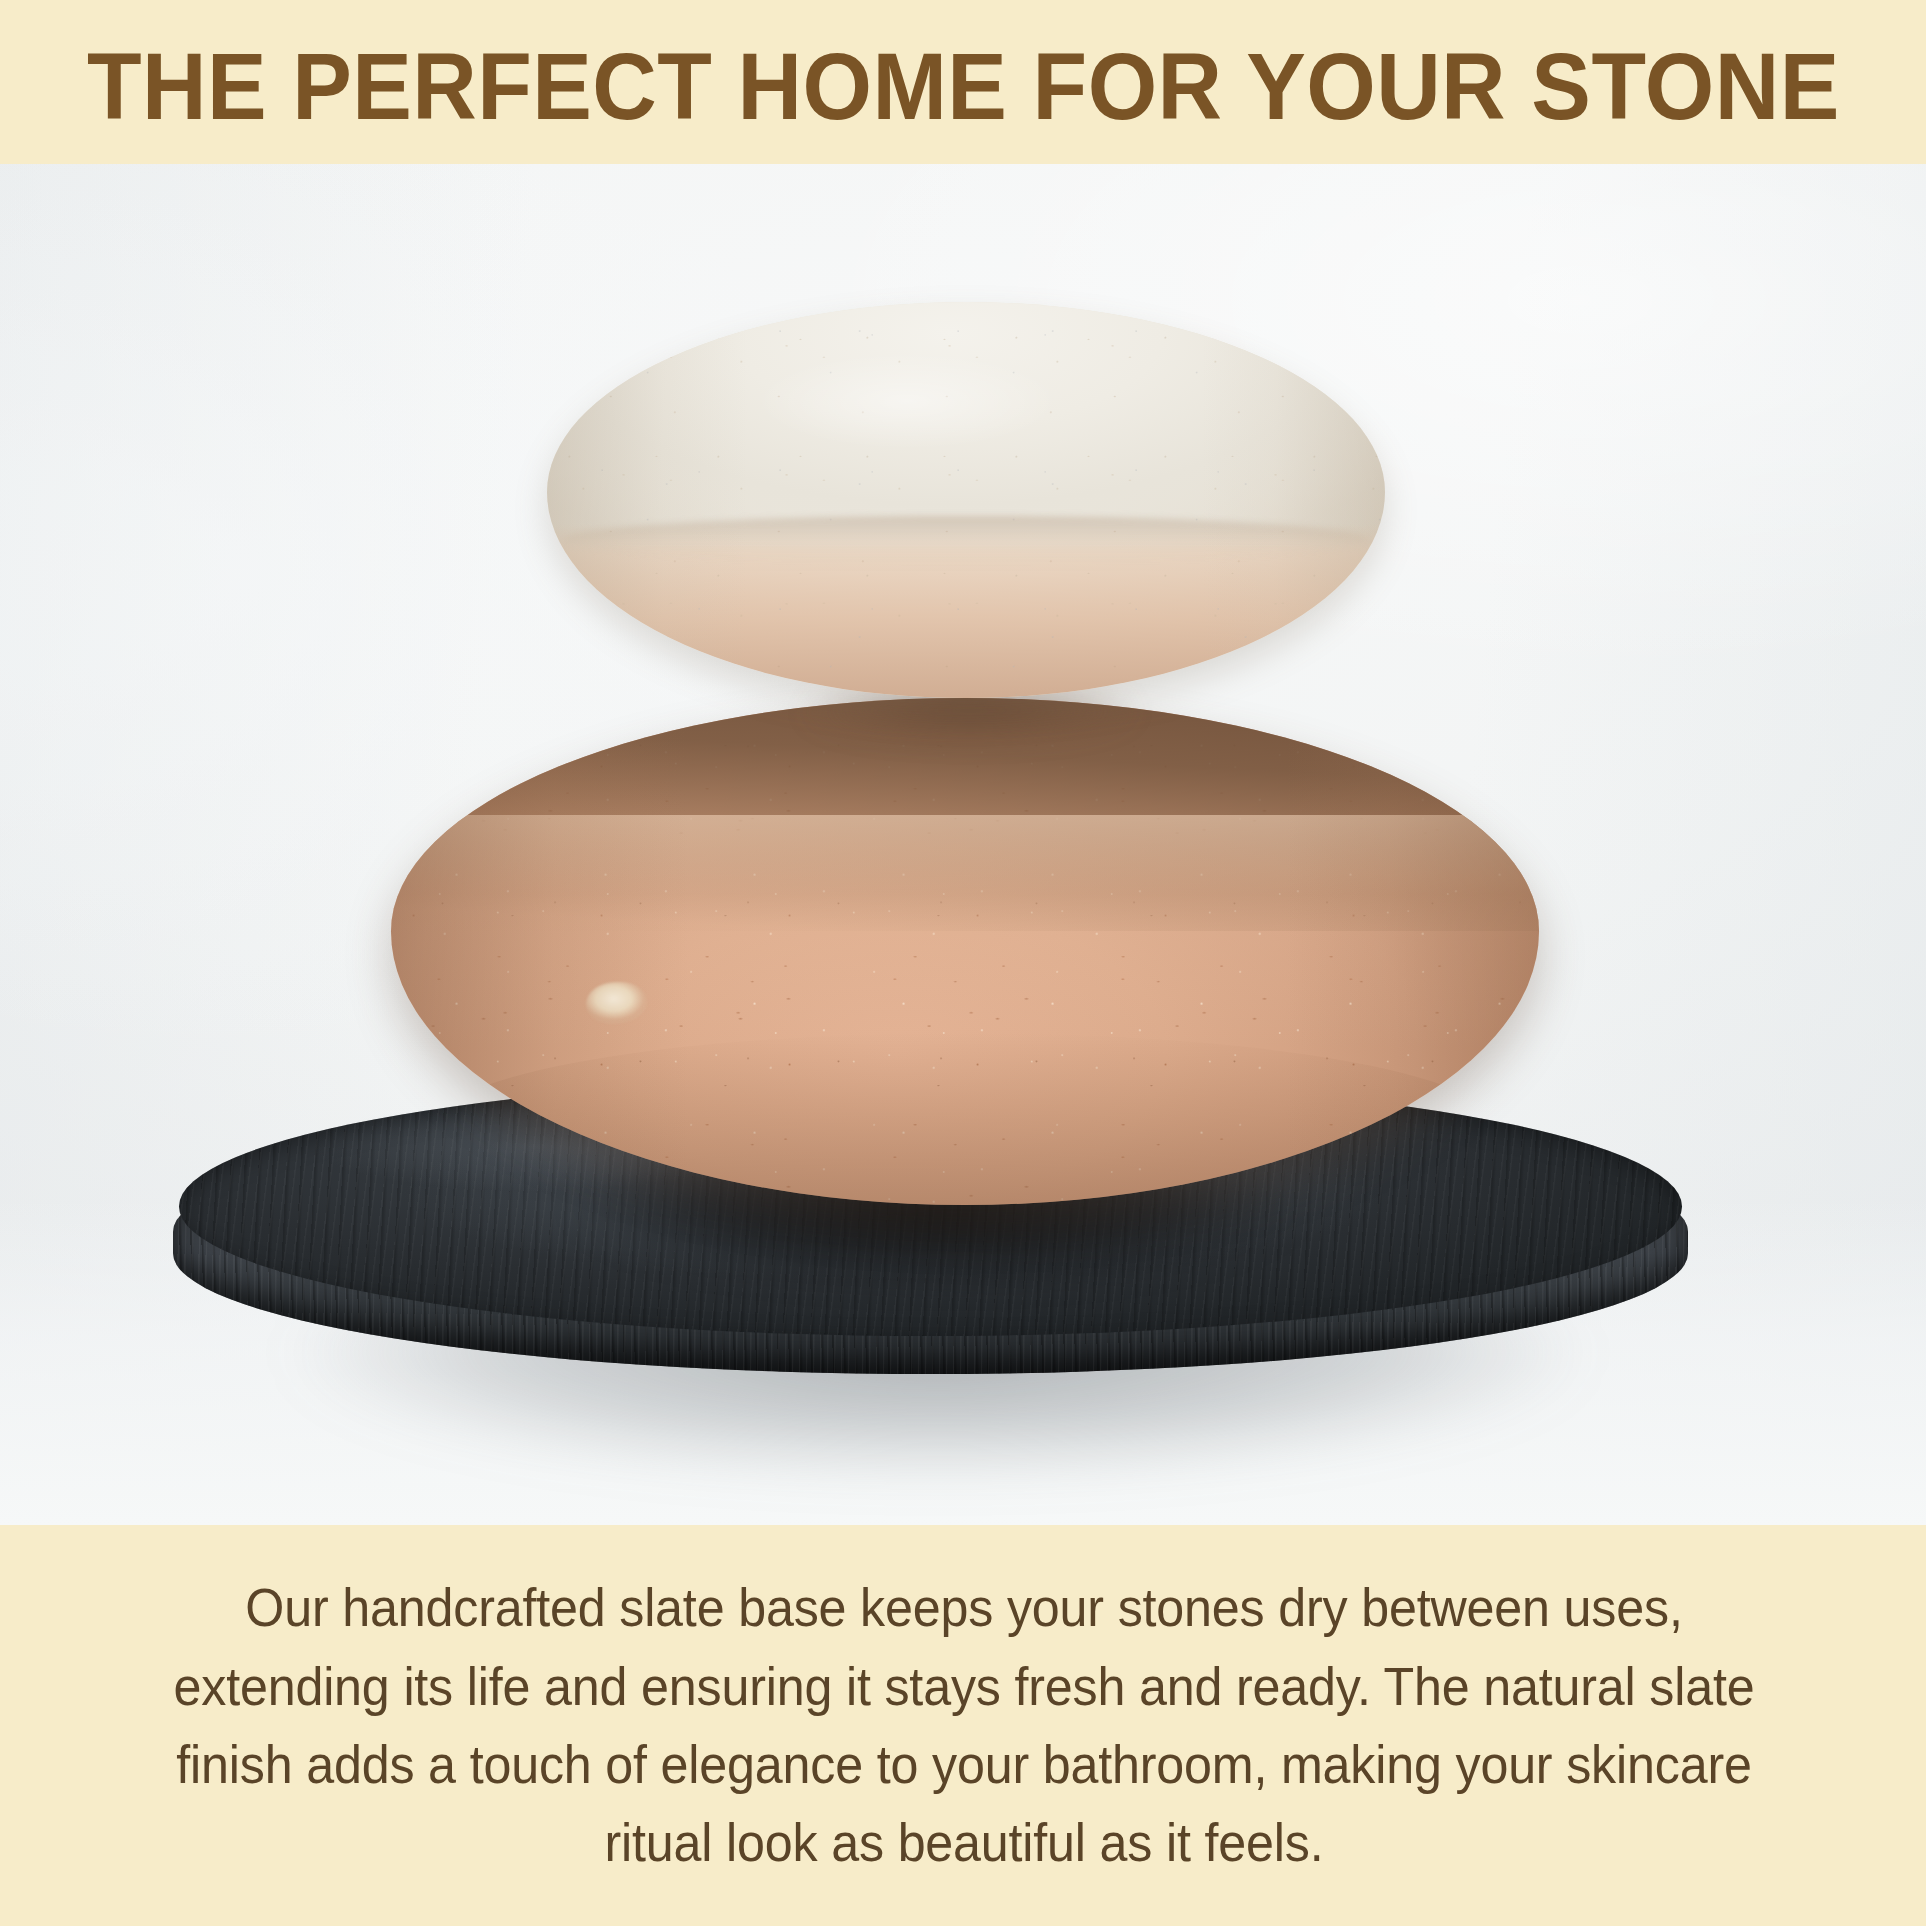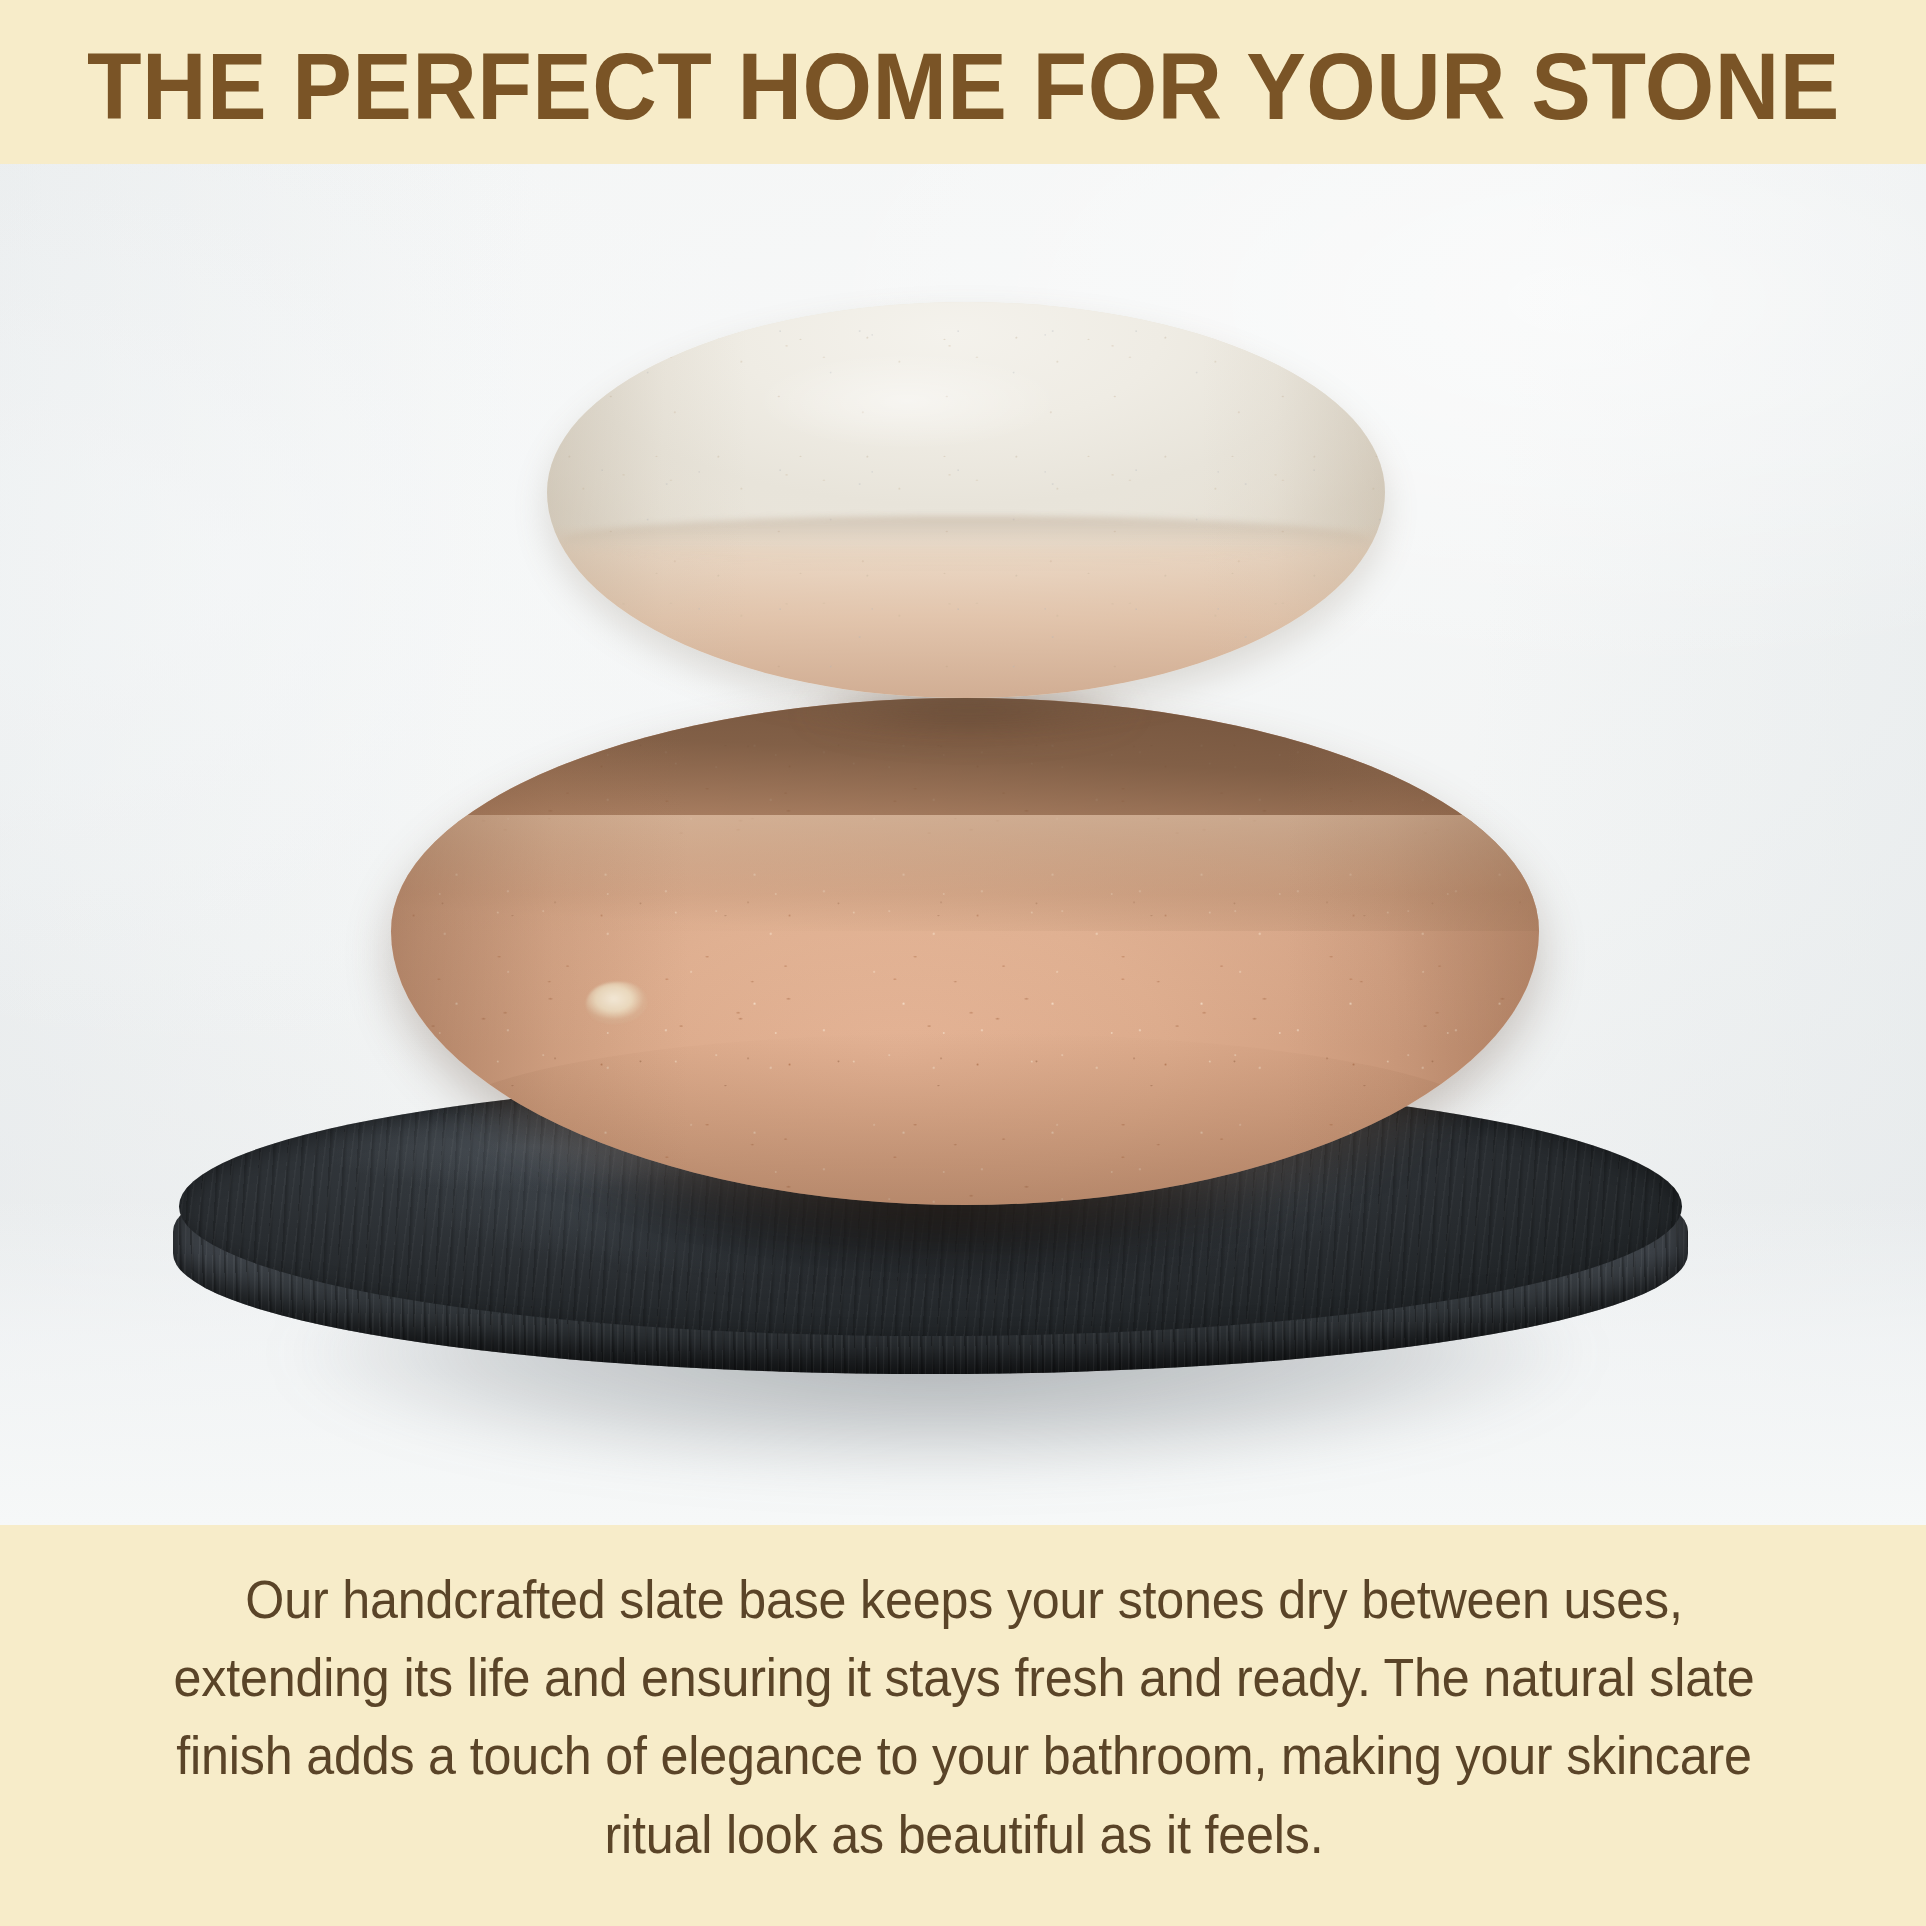--- a/index.html
+++ b/index.html
@@ -362,21 +362,21 @@
   }
 
   
   .footer-band {
     position: absolute;
     left: 0; top: 1526px;
     width: 1927px;
     height: 401px;
     background: #f7ecc9;
     display: flex;
-    align-items: flex-end;
+    align-items: center;
     justify-content: center;
   }
   .body-copy {
     width: 1772px;
     margin-top: 51px;
     text-align: center;
     font-family: "Liberation Sans", sans-serif;
     font-weight: 400;
     font-size: 54px;
     line-height: 1.45;

